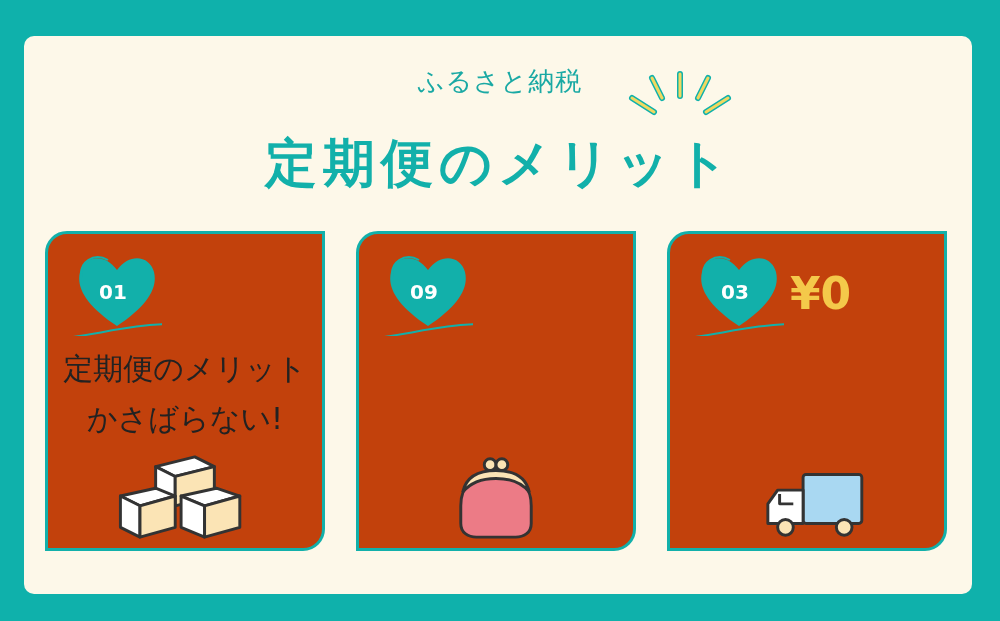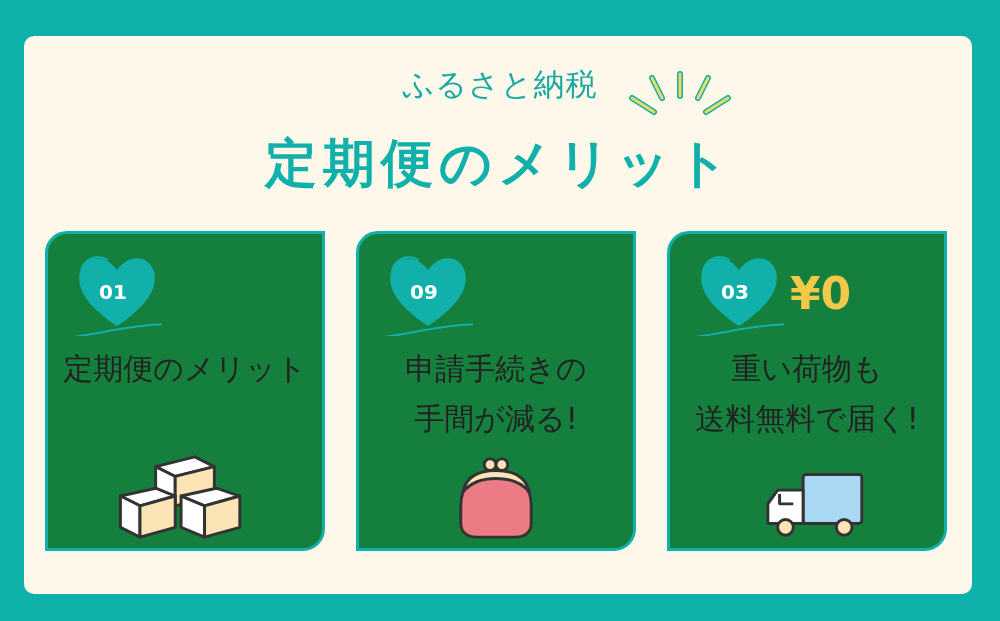--- a/index.html
+++ b/index.html
@@ -1,21 +1,21 @@
 <!DOCTYPE html>
 <html><head>
 <meta charset="utf-8">
 <style>
   html, body { margin:0; padding:0; }
   body { width:1000px; height:621px; background:#0fb1ab; position:relative; overflow:hidden; font-family:"DejaVu Sans", sans-serif; }
   .panel { position:absolute; left:24px; top:36px; width:948px; height:558px; background:#fdf8e9; border-radius:10px; }
-  .subtitle { position:absolute; left:0; width:1000px; top:64px; text-align:center; color:#1aa9a4; font-size:31px; letter-spacing:1px; }
+  .subtitle { position:absolute; left:0; width:1000px; top:64px; text-align:center; color:#1aa9a4; font-size:26px; letter-spacing:1px; }
   .title { position:absolute; left:0; width:1000px; top:118px; text-align:center; color:#12b0aa; font-size:52px; font-weight:bold; letter-spacing:6px; line-height:90px; }
   .sparkle { position:absolute; left:628px; top:70px; width:110px; height:50px; }
-  .card { position:absolute; top:231px; width:280px; height:320px; background:#15803d; border:3px solid #12b0aa; border-radius:22px 0 22px 0; box-sizing:border-box; }
+  .card { position:absolute; top:231px; width:280px; height:320px; background:#c2410c; border:3px solid #12b0aa; border-radius:22px 0 22px 0; box-sizing:border-box; }
   .card .heart { position:absolute; left:24px; top:14px; width:90px; height:88px; }
   .card .num { position:absolute; left:24px; top:46px; width:82px; text-align:center; color:#fff; font-weight:bold; font-size:20px; }
   .card .text { position:absolute; left:0; width:100%; top:110px; text-align:center; font-size:30px; line-height:50px; color:#222; }
   .card .illus { position:absolute; left:0; width:100%; top:218px; height:90px; }
   .yen { position:absolute; left:120px; top:34px; color:#f4c94a; font-weight:bold; }
 </style>
 </head>
 <body>
 
 <div class="panel"></div>
@@ -42,20 +42,21 @@
 
 <div class="card" style="left:45px;">
   <svg class="heart" viewBox="0 0 90 88">
     <path d="M45 78 C15 58 4 40 8 24 C12 8 32 4 45 22 C58 4 78 8 82 24 C86 40 75 58 45 78Z" fill="#12b0aa"></path>
     <path d="M10 30 C6 14 22 4 36 12" stroke="#12b0aa" stroke-width="2" fill="none"></path>
     <path d="M-22 92 C20 88 60 76 100 76" stroke="#12b0aa" stroke-width="2" fill="none"></path>
   </svg>
   <div class="num">01</div>
   <div class="text">
     <div>定期便のメリット</div>
+    <div>かさばらない!</div>
   </div>
   <svg class="illus" viewBox="0 0 280 90">
     <g stroke="#333" stroke-width="3" stroke-linejoin="round">
       <polygon points="110,14 150,4 170,14 130,24" fill="#fff"></polygon>
       <polygon points="110,14 130,24 130,54 110,44" fill="#fff"></polygon>
       <polygon points="130,24 170,14 170,44 130,54" fill="#fbe4b5"></polygon>
       <polygon points="74,44 110,36 130,44 94,54" fill="#fff"></polygon>
       <polygon points="74,44 94,54 94,86 74,76" fill="#fff"></polygon>
       <polygon points="94,54 130,44 130,76 94,86" fill="#fbe4b5"></polygon>
       <polygon points="136,44 172,36 196,44 160,54" fill="#fff"></polygon>
@@ -65,46 +66,38 @@
   </svg>
 </div>
 
 <div class="card" style="left:356px;">
   <svg class="heart" viewBox="0 0 90 88">
     <path d="M45 78 C15 58 4 40 8 24 C12 8 32 4 45 22 C58 4 78 8 82 24 C86 40 75 58 45 78Z" fill="#12b0aa"></path>
     <path d="M10 30 C6 14 22 4 36 12" stroke="#12b0aa" stroke-width="2" fill="none"></path>
     <path d="M-22 92 C20 88 60 76 100 76" stroke="#12b0aa" stroke-width="2" fill="none"></path>
   </svg>
   <div class="num">09</div>
-  <div class="text">
-    <div>申請手続きの</div>
-    <div>手間が減る!</div>
-  </div>
   <svg class="illus" viewBox="0 0 280 90">
     <g stroke="#333" stroke-width="3">
       <circle cx="134" cy="12" r="6" fill="#fbe4b5"></circle>
         <circle cx="146" cy="12" r="6" fill="#fbe4b5"></circle>
       <path d="M104 54 C104 30 120 22 140 22 C160 22 176 30 176 54 L176 72 C176 82 168 86 160 86 L120 86 C112 86 104 82 104 72Z" fill="#ec7b86"></path>
       <path d="M106 40 C110 22 126 18 140 18 C154 18 170 22 174 40 C166 30 154 26 140 26 C126 26 114 30 106 40Z" fill="#fbe4b5"></path>
     </g>
   </svg>
 </div>
 
 <div class="card" style="left:667px;padding-left:26px;">
   <svg class="heart" viewBox="0 0 90 88">
     <path d="M45 78 C15 58 4 40 8 24 C12 8 32 4 45 22 C58 4 78 8 82 24 C86 40 75 58 45 78Z" fill="#12b0aa"></path>
     <path d="M10 30 C6 14 22 4 36 12" stroke="#12b0aa" stroke-width="2" fill="none"></path>
     <path d="M-22 92 C20 88 60 76 100 76" stroke="#12b0aa" stroke-width="2" fill="none"></path>
   </svg>
   <div class="num">03</div>
   <div class="yen" style="font-size:44px;"><span>¥0</span></div>
-  <div class="text">
-    <div>重い荷物も</div>
-    <div>送料無料で届く!</div>
-  </div>
   <svg class="illus" viewBox="0 0 280 90">
     <g stroke="#333" stroke-width="3" stroke-linejoin="round">
       <rect x="136" y="22" width="60" height="50" rx="3" fill="#a9d8f2"></rect>
       <path d="M136 72 L100 72 L100 52 L110 38 L136 38Z" fill="#fff"></path>
       <path d="M112 42 L112 52 L126 52" fill="none"></path>
       <circle cx="118" cy="76" r="8" fill="#fbe4b5"></circle>
       <circle cx="178" cy="76" r="8" fill="#fbe4b5"></circle>
     </g>
   </svg>
 </div>

